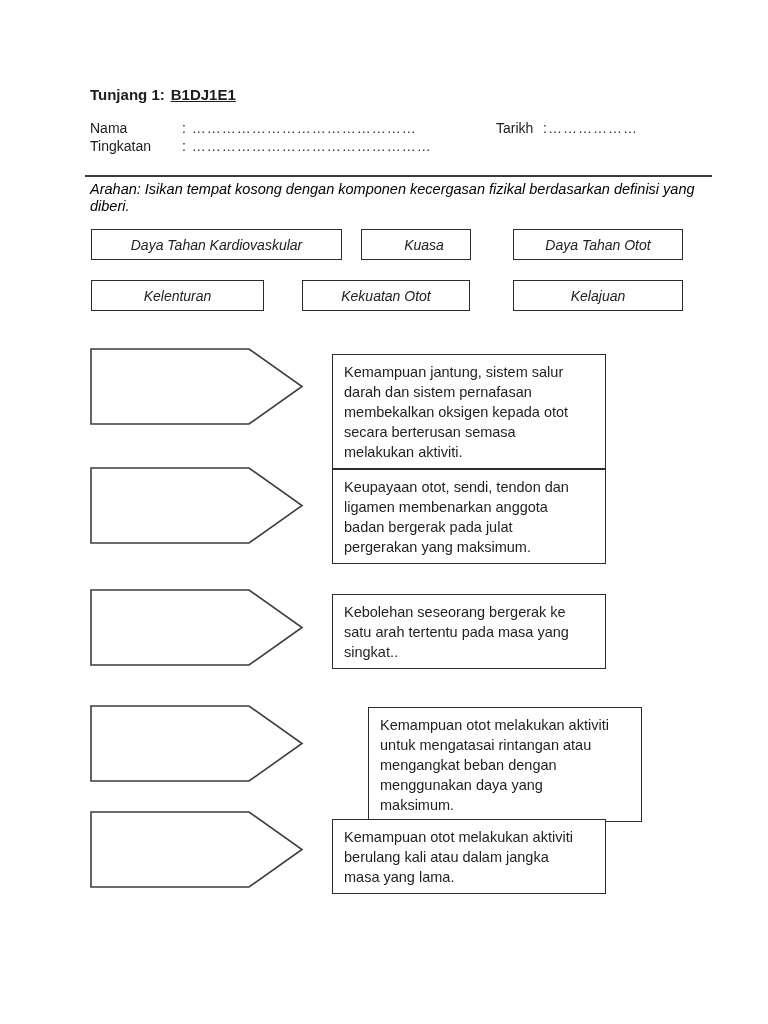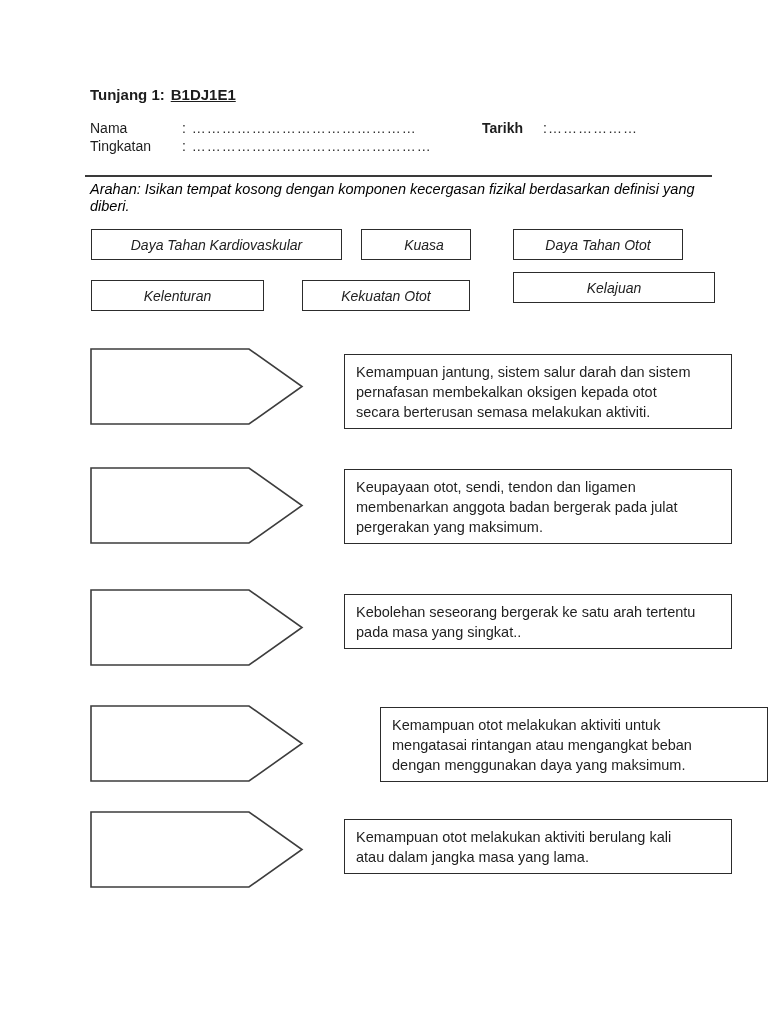--- a/index.html
+++ b/index.html
@@ -24,42 +24,42 @@
   .wb-box{
     box-sizing:border-box;
     border:1.6px solid #2c2c2c;
     height:31px;
     display:flex;align-items:center;justify-content:center;
     font-style:italic;font-size:14px;color:#222;
     background:#fff;
   }
   .def-box{
     box-sizing:border-box;
-    left:344px;width:388px;
+    left:332px;width:274px;
     border:1.6px solid #2c2c2c;
     padding:7px 28px 6px 11px;
     font-size:14.5px;line-height:20px;color:#1f1f1f;
     background:#fff;
   }
   .arrow{left:90px;width:214px;height:77px;}
   .arrow svg{display:block;}
 </style>
 </head>
 <body>
 
 <div class="page">
 
   <div class="abs title">
     <span>Tunjang 1:</span><span class="code">B1DJ1E1</span>
   </div>
 
   <div class="abs field-label" style="left:90px;top:120px;">Nama</div>
   <div class="abs field-value" style="left:182px;top:120px;">: ………………………………………</div>
 
-  <div class="abs field-label" style="left:482px;top:120px;font-weight:bold;">Tarikh</div>
+  <div class="abs field-label" style="left:496px;top:120px;">Tarikh</div>
   <div class="abs field-value" style="left:543px;top:120px;">:………………</div>
 
   <div class="abs field-label" style="left:90px;top:138px;">Tingkatan</div>
   <div class="abs field-value" style="left:182px;top:138px;">: …………………………………………</div>
 
   <div class="abs rule"></div>
 
   <div class="abs instruction">Arahan: Isikan tempat kosong dengan komponen kecergasan fizikal berdasarkan definisi yang diberi.</div>
 
   <div class="abs wb-box" style="left:91px;top:229px;width:251px;">
@@ -71,21 +71,21 @@
   <div class="abs wb-box" style="left:513px;top:229px;width:170px;">
     <span>Daya Tahan Otot</span>
   </div>
 
   <div class="abs wb-box" style="left:91px;top:280px;width:173px;">
     <span>Kelenturan</span>
   </div>
   <div class="abs wb-box" style="left:302px;top:280px;width:168px;">
     <span>Kekuatan Otot</span>
   </div>
-  <div class="abs wb-box" style="left:513px;top:272px;width:202px;">
+  <div class="abs wb-box" style="left:513px;top:280px;width:170px;">
     <span>Kelajuan</span>
   </div>
 
   <div class="abs arrow" style="top:348px;">
     <svg width="214" height="77" viewBox="0 0 214 77">
       <polygon points="1,1 159,1 212,38.5 159,76 1,76" fill="#ffffff" stroke="#3d3d3d" stroke-width="1.6"></polygon>
     </svg>
   </div>
   <div class="abs def-box" style="top:354px;">Kemampuan jantung, sistem salur darah dan sistem pernafasan membekalkan oksigen kepada otot secara berterusan semasa melakukan aktiviti.</div>
 

